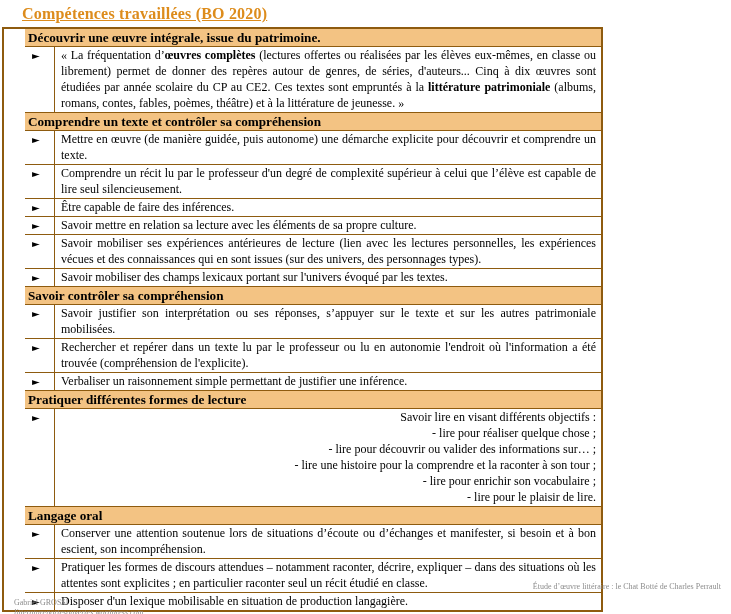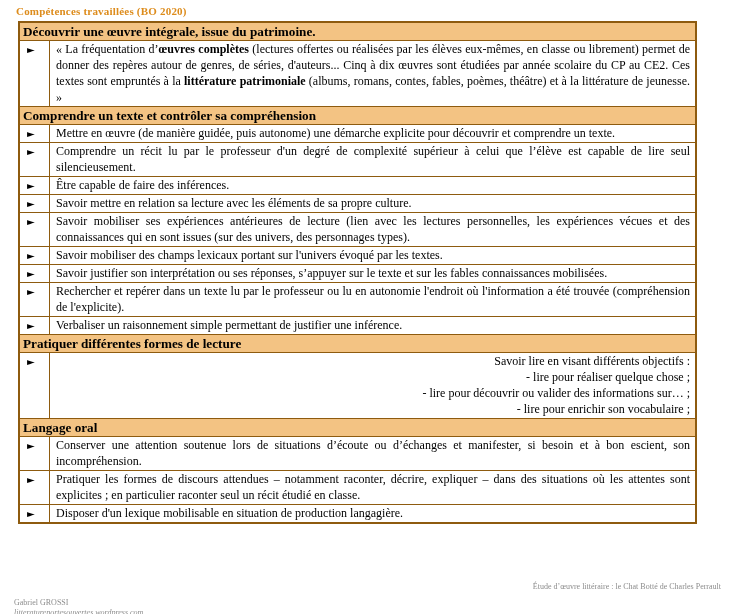--- a/index.html
+++ b/index.html
@@ -9,29 +9,31 @@
     height: 614px;
     background: #ffffff;
     overflow: hidden;
     font-family: "Liberation Serif", serif;
     color: #000000;
     position: relative;
   }
   .page-title {
     color: #DD8C1C;
     font-weight: bold;
-    font-size: 11px;
-    margin: 5px 0 4px 16px;
+    font-size: 16px;
+    margin: 5px 0 4px 22px;
     letter-spacing: 0.2px;
+    text-decoration: underline;
   }
   .comp-table {
-    margin-left: 18px;
-    width: 679px;
+    margin-left: 2px;
+    width: 601px;
     border: 2px solid #8E5B0F;
     box-sizing: border-box;
+    padding-left: 21px;
   }
   .section-header {
     background: #F3C383;
     font-weight: bold;
     font-size: 13.2px;
     line-height: 15px;
     padding: 1px 4px 1px 3px;
     border-top: 1px solid #8E5B0F;
   }
   .comp-table > .section-header:first-child { border-top: none; }
@@ -111,40 +113,43 @@
       <div class="text-cell">Savoir mettre en relation sa lecture avec les éléments de sa propre culture.</div>
     </div>
     <div class="comp-row">
       <div class="bullet-cell">►</div>
       <div class="text-cell">Savoir mobiliser ses expériences antérieures de lecture (lien avec les lectures personnelles, les expériences vécues et des connaissances qui en sont issues (sur des univers, des personnages types).</div>
     </div>
     <div class="comp-row">
       <div class="bullet-cell">►</div>
       <div class="text-cell">Savoir mobiliser des champs lexicaux portant sur l'univers évoqué par les textes.</div>
     </div>
+    <div class="section-header">Savoir contrôler sa compréhension</div>
     <div class="comp-row">
       <div class="bullet-cell">►</div>
-      <div class="text-cell">Savoir justifier son interprétation ou ses réponses, s’appuyer sur le texte et sur les fables connaissances mobilisées.</div>
+      <div class="text-cell">Savoir justifier son interprétation ou ses réponses, s’appuyer sur le texte et sur les autres patrimoniale mobilisées.</div>
     </div>
     <div class="comp-row">
       <div class="bullet-cell">►</div>
       <div class="text-cell">Rechercher et repérer dans un texte lu par le professeur ou lu en autonomie l'endroit où l'information a été trouvée (compréhension de l'explicite).</div>
     </div>
     <div class="comp-row">
       <div class="bullet-cell">►</div>
       <div class="text-cell">Verbaliser un raisonnement simple permettant de justifier une inférence.</div>
     </div>
     <div class="section-header">Pratiquer différentes formes de lecture</div>
     <div class="comp-row">
       <div class="bullet-cell">►</div>
       <div class="text-cell">
         <div class="plain-line">Savoir lire en visant différents objectifs :</div>
         <div class="plain-line">- lire pour réaliser quelque chose ;</div>
         <div class="plain-line">- lire pour découvrir ou valider des informations sur… ;</div>
+        <div class="plain-line">- lire une histoire pour la comprendre et la raconter à son tour ;</div>
         <div class="plain-line">- lire pour enrichir son vocabulaire ;</div>
+        <div class="plain-line">- lire pour le plaisir de lire.</div>
       </div>
     </div>
     <div class="section-header">Langage oral</div>
     <div class="comp-row">
       <div class="bullet-cell">►</div>
       <div class="text-cell">Conserver une attention soutenue lors de situations d’écoute ou d’échanges et manifester, si besoin et à bon escient, son incompréhension.</div>
     </div>
     <div class="comp-row">
       <div class="bullet-cell">►</div>
       <div class="text-cell">Pratiquer les formes de discours attendues – notamment raconter, décrire, expliquer – dans des situations où les attentes sont explicites ; en particulier raconter seul un récit étudié en classe.</div>

